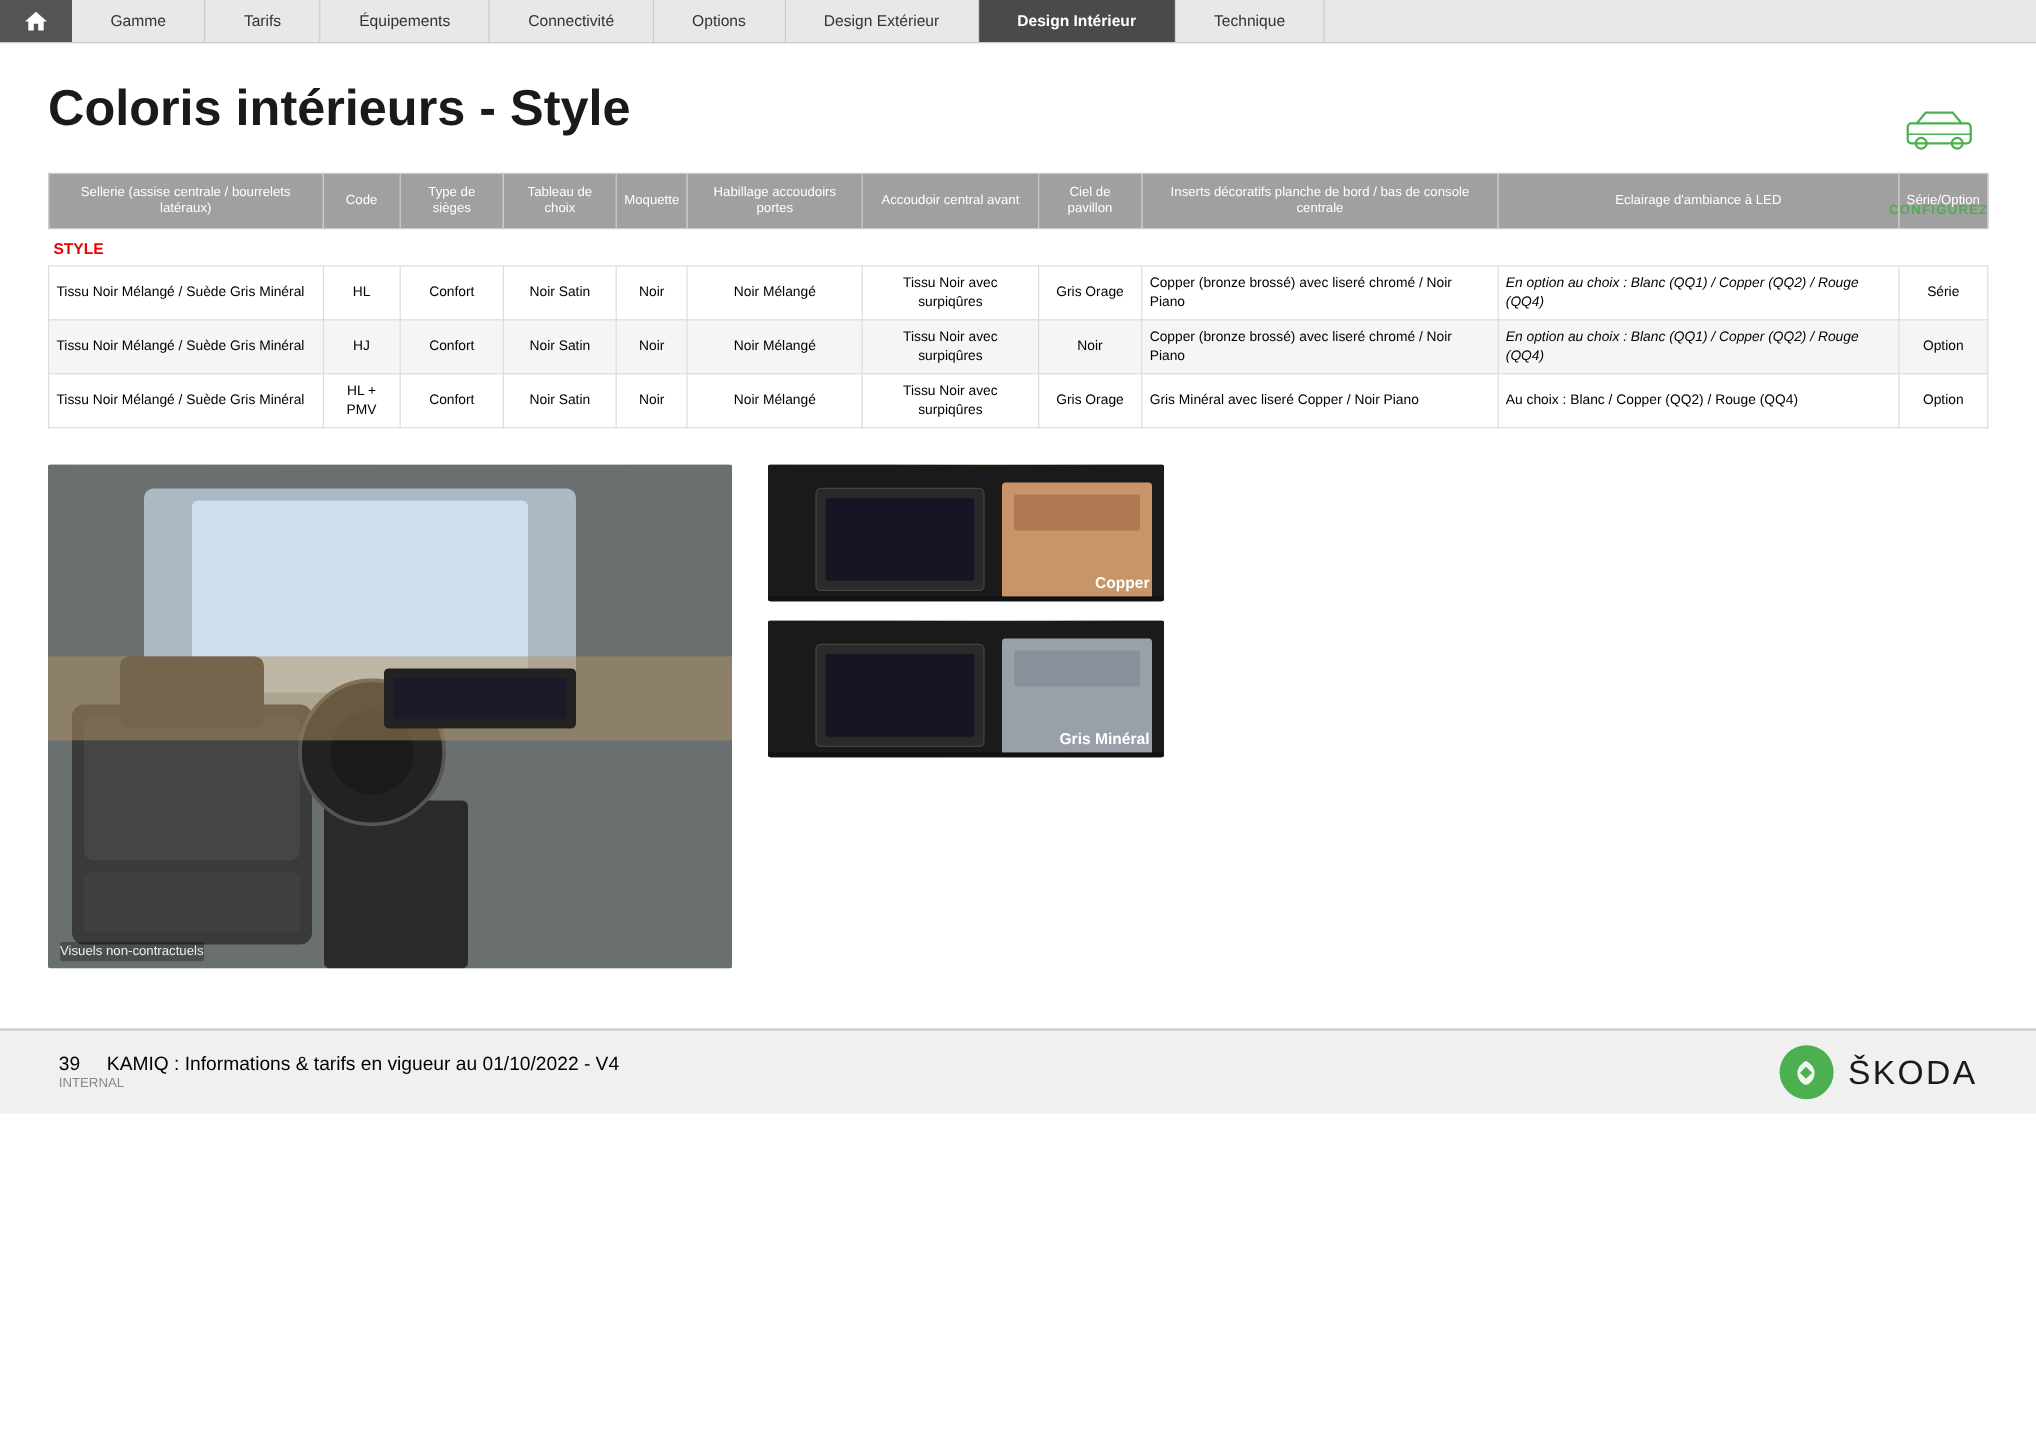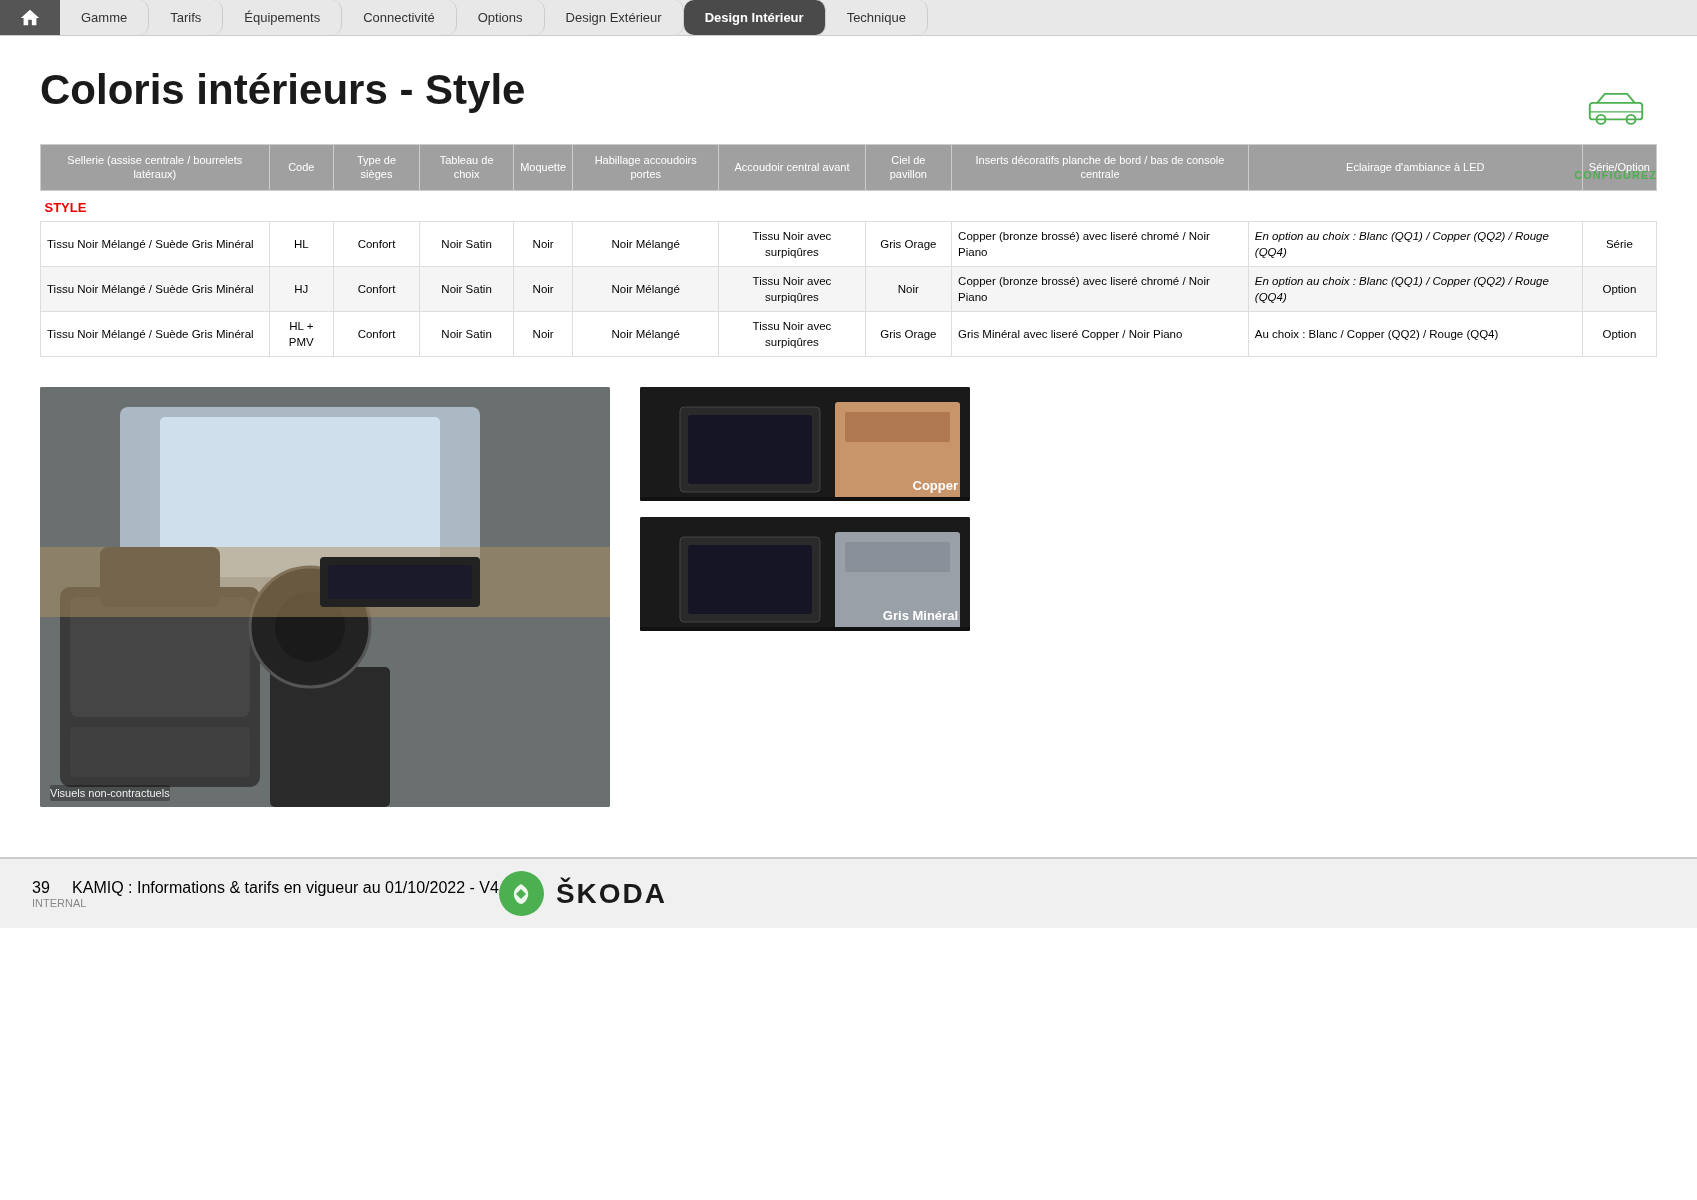--- a/index.html
+++ b/index.html
@@ -2,21 +2,21 @@
 <html><head>
   <meta charset="utf-8">
   <style>
     * { margin: 0; padding: 0; box-sizing: border-box; }
     body { font-family: Arial, sans-serif; background: #fff; width: 1697px; min-height: 1200px; overflow-x: hidden; }
 
     
     .nav-bar { display: flex; align-items: stretch; background: #e8e8e8; height: 36px; border-bottom: 1px solid #ccc; }
     .nav-home { width: 60px; background: #555; display: flex; align-items: center; justify-content: center; }
     .nav-home svg { width: 22px; height: 22px; fill: white; }
-    .nav-item { padding: 0 21px; display: flex; align-items: center; font-size: 13px; color: #333; cursor: pointer; border-right: 1px solid #ccc; white-space: nowrap; border-radius: 10px; }
+    .nav-item { padding: 0 32px; display: flex; align-items: center; font-size: 13px; color: #333; cursor: pointer; border-right: 1px solid #ccc; white-space: nowrap; }
     .nav-item.active { background: #4a4a4a; color: #fff; font-weight: bold; }
 
     
     .page-content { padding: 30px 40px; }
 
     
     .page-title { font-size: 42px; font-weight: 900; color: #1a1a1a; margin-bottom: 30px; }
 
     
     .configurez-btn { position: absolute; top: 50px; right: 40px; display: flex; flex-direction: column; align-items: center; cursor: pointer; gap: 34px; }
@@ -40,25 +40,25 @@
     .main-image .caption { position: absolute; bottom: 6px; left: 10px; font-size: 11px; color: #eee; background: rgba(0,0,0,0.3); padding: 2px 0; border-radius: 2px; }
     .side-images { display: flex; flex-direction: column; gap: 16px; }
     .side-image { width: 330px; height: 114px; background: #333; position: relative; overflow: hidden; border-radius: 2px; }
     .side-image .img-placeholder { width: 100%; height: 100%; }
     .side-image .label { position: absolute; bottom: 8px; right: 12px; font-size: 13px; color: #fff; font-weight: bold; }
 
     
     .car-interior { background: linear-gradient(160deg, #b0b8c0 0%, #888 20%, #555 40%, #333 60%, #222 80%, #444 100%); }
     .copper-dash { background: linear-gradient(90deg, #1a1a1a 0%, #2a2a2a 30%, #c8956a 55%, #8a6a50 70%, #222 85%, #111 100%); }
     .mineral-dash { background: linear-gradient(90deg, #1a1a1a 0%, #2a2a2a 30%, #9aa0a8 55%, #7a8088 70%, #222 85%, #111 100%); }
-    .page-footer { display: flex; align-items: center; border-top: 2px solid #ccc; padding: 12px 32px; margin-top: 20px; background: #f0f0f0; }
+    .page-footer { display: flex; align-items: center; justify-content: space-between; border-top: 2px solid #ccc; padding: 12px 49px; margin-top: 20px; background: #f0f0f0; }
     .footer-internal { font-size: 11px; color: #888; }
     .skoda-logo { display: flex; align-items: center; gap: 12px; }
     .skoda-logo .logo-circle { width: 45px; height: 45px; border-radius: 50%; background: #4caf50; display: flex; align-items: center; justify-content: center; }
-    .skoda-logo .logo-text { font-size: 28px; font-weight: 700; color: #1a1a1a; letter-spacing: 2px; }
+    .skoda-logo .logo-text { font-size: 28px; font-weight: 400; color: #1a1a1a; letter-spacing: 2px; }
 
     .header-relative { position: relative; }
   </style>
 </head>
 <body>
 
 <nav class="nav-bar">
   <div class="nav-home">
     <svg viewBox="0 0 24 24">
         <path d="M10 20v-6h4v6h5v-8h3L12 3 2 12h3v8z"></path>

